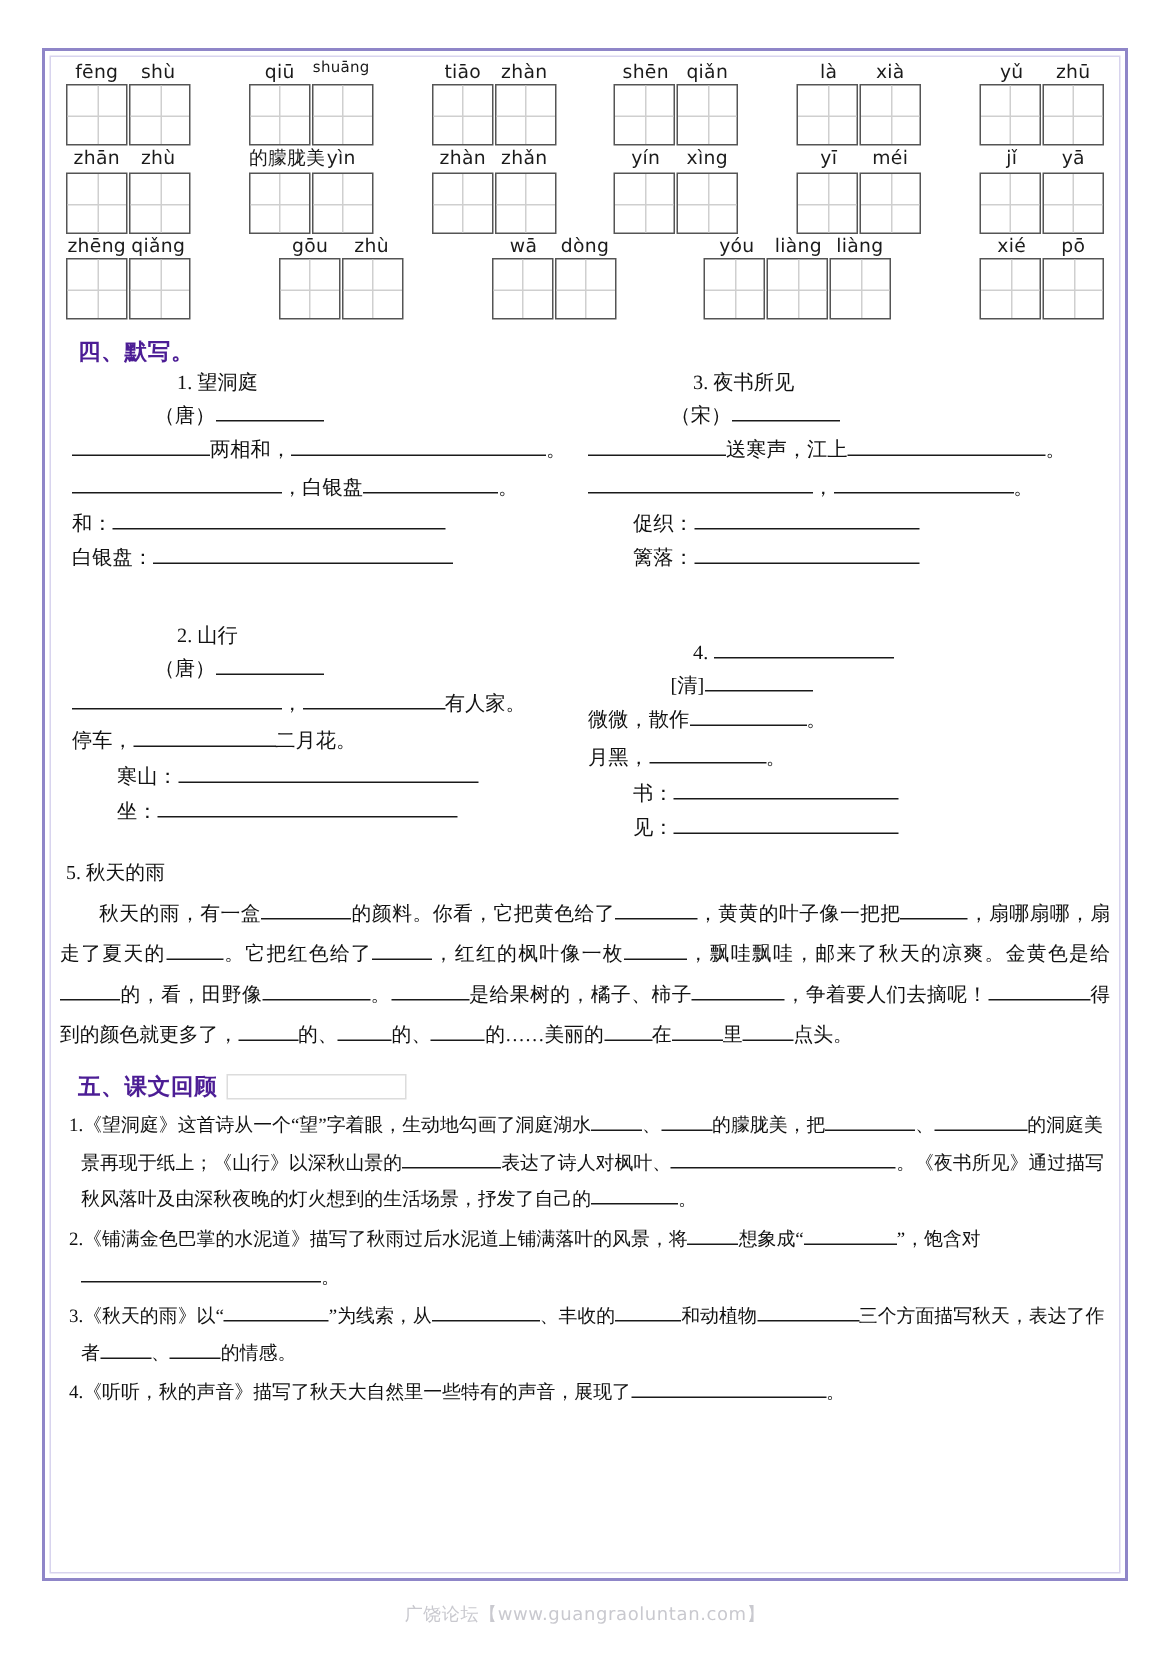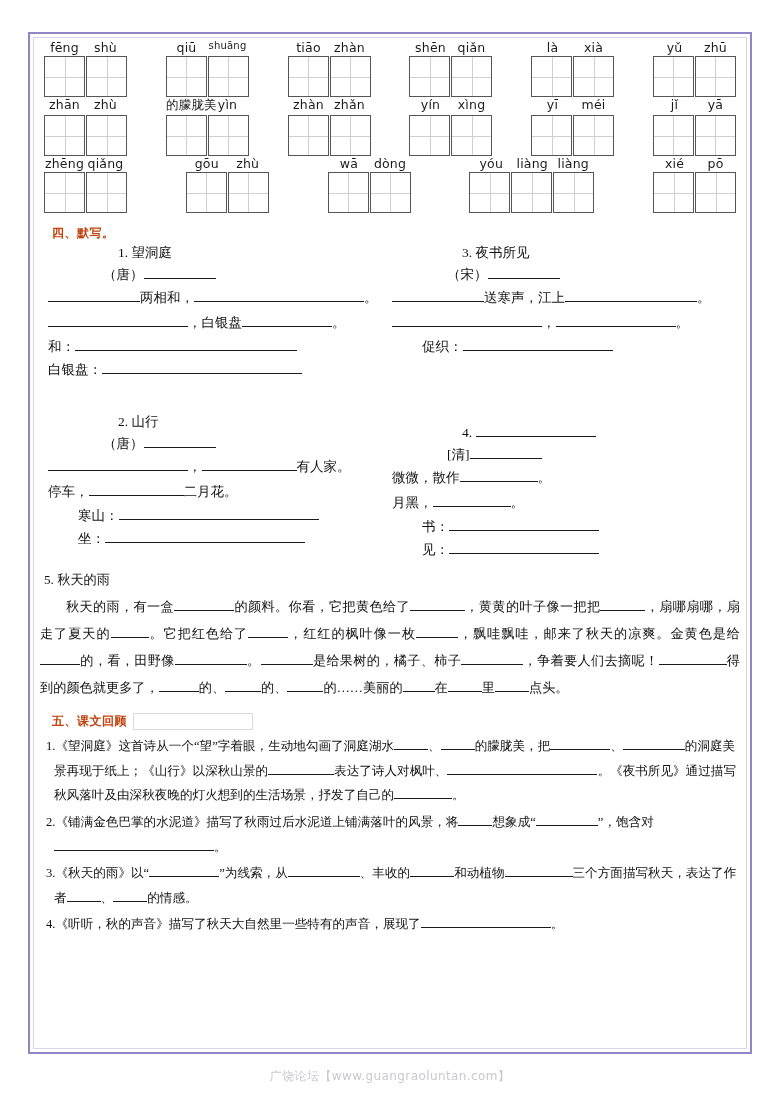--- a/index.html
+++ b/index.html
@@ -81,22 +81,22 @@
     position: absolute;
     background: #cfcfcf;
   }
   .tzg::before { left: 50%; top: 0; bottom: 0; width: 1px; }
   .tzg::after { top: 50%; left: 0; right: 0; height: 1px; }
 
   
   .sec-head {
     font-family: "DejaVu Sans", sans-serif;
     font-weight: bold;
-    font-size: 12px;
-    color: #c2410c;
+    font-size: 15px;
+    color: #4c1d95;
     letter-spacing: .5px;
     margin: 12px 0 4px 12px;
     display: flex;
     align-items: center;
   }
   .sec-head .tagbox {
     display: inline-block;
     width: 120px;
     height: 17px;
     border: 1px solid #dcdcdc;
@@ -363,20 +363,21 @@
         <div class="pline"><span>停车</span><span>，</span><span class="bl" style="width: 95px;"></span><span>二月花。</span></div>
         <div class="vocab"><span>寒山：</span><span class="bl" style="width: 200px;"></span></div>
         <div class="vocab"><span>坐：</span><span class="bl" style="width: 200px;"></span></div>
       </div>
       <div class="col col-r" style="top: 0px;">
         <div class="ptitle"><span>3. </span><span>夜书所见</span></div>
         <div class="pauthor"><span>（宋）</span><span class="bl" style="width: 72px;"></span></div>
         <div class="pline"><span class="bl" style="width: 92px;"></span><span>送寒声，江上</span><span class="bl" style="width: 132px;"></span><span>。</span></div>
         <div class="pline"><span class="bl" style="width: 150px;"></span><span>，</span><span class="bl" style="width: 120px;"></span><span>。</span></div>
         <div class="vocab"><span>促织：</span><span class="bl" style="width: 150px;"></span></div>
+        <div class="vocab"><span>篱落：</span><span class="bl" style="width: 150px;"></span></div>
       </div>
       <div class="col col-r" style="top: 178px;">
         <div class="ptitle"><span>4. </span><span class="bl" style="width: 120px;"></span></div>
         <div class="pauthor"><span>[清]</span><span class="bl" style="width: 72px;"></span></div>
         <div class="pline"><span>微微</span><span>，散作</span><span class="bl" style="width: 78px;"></span><span>。</span></div>
         <div class="pline"><span>月黑</span><span>，</span><span class="bl" style="width: 78px;"></span><span>。</span></div>
         <div class="vocab"><span>书：</span><span class="bl" style="width: 150px;"></span></div>
         <div class="vocab"><span>见：</span><span class="bl" style="width: 150px;"></span></div>
       </div>
     </div>

